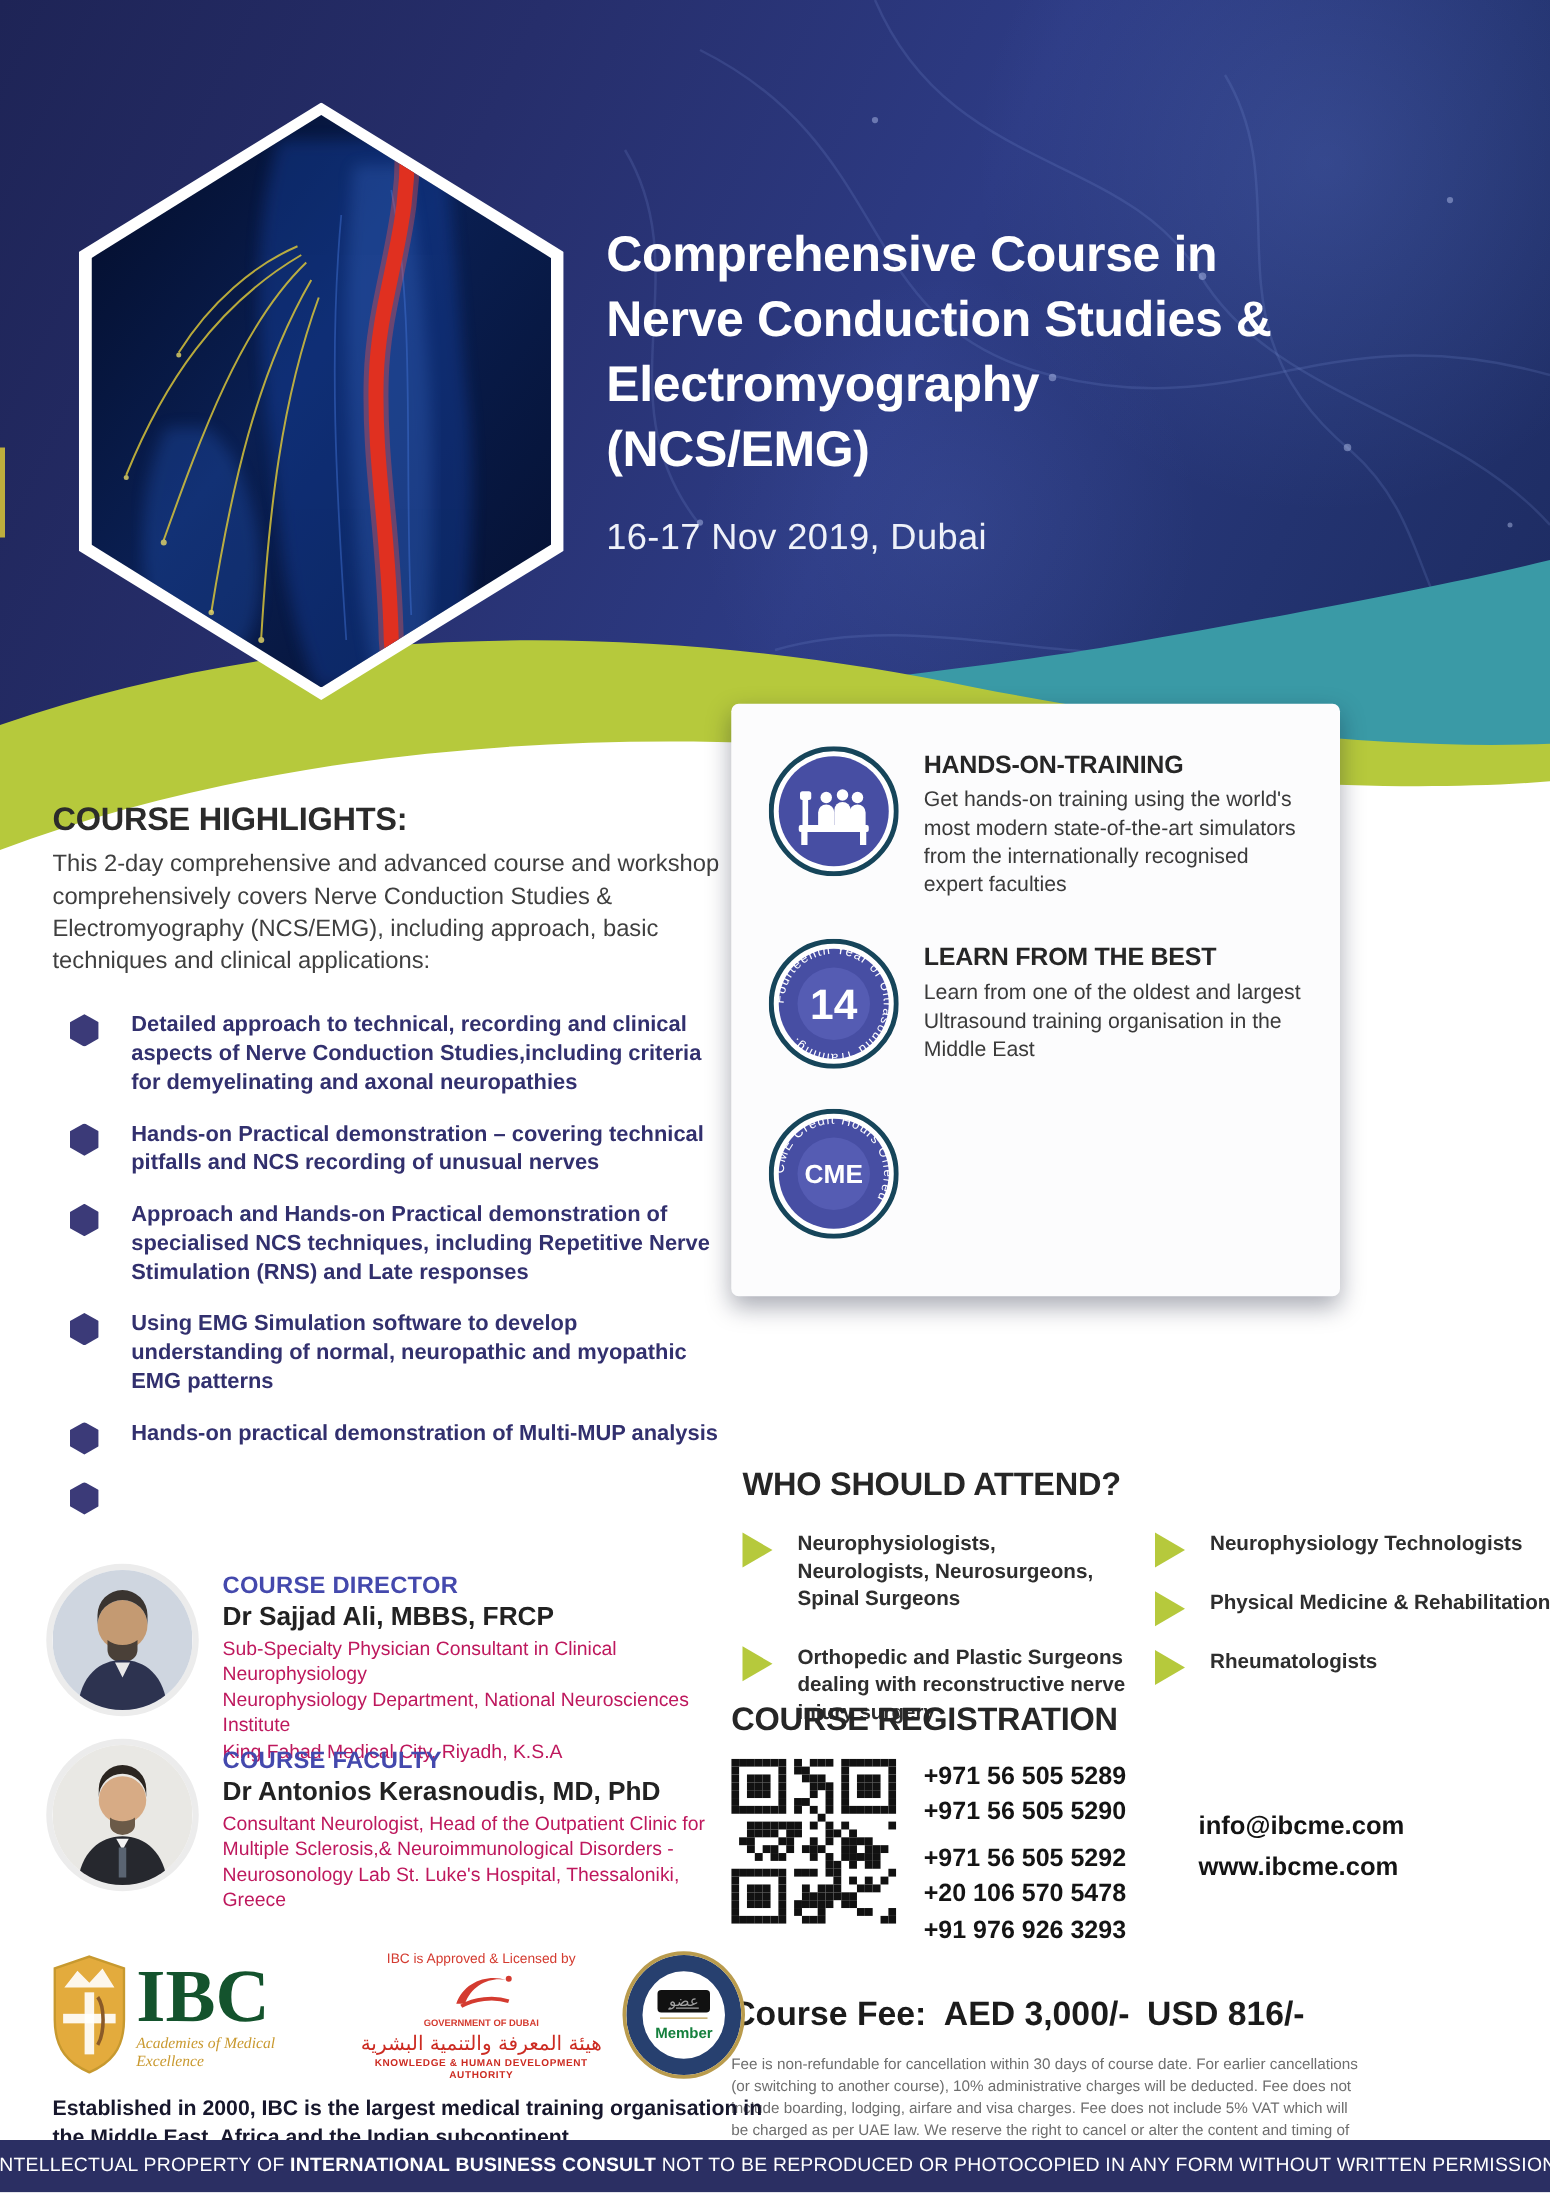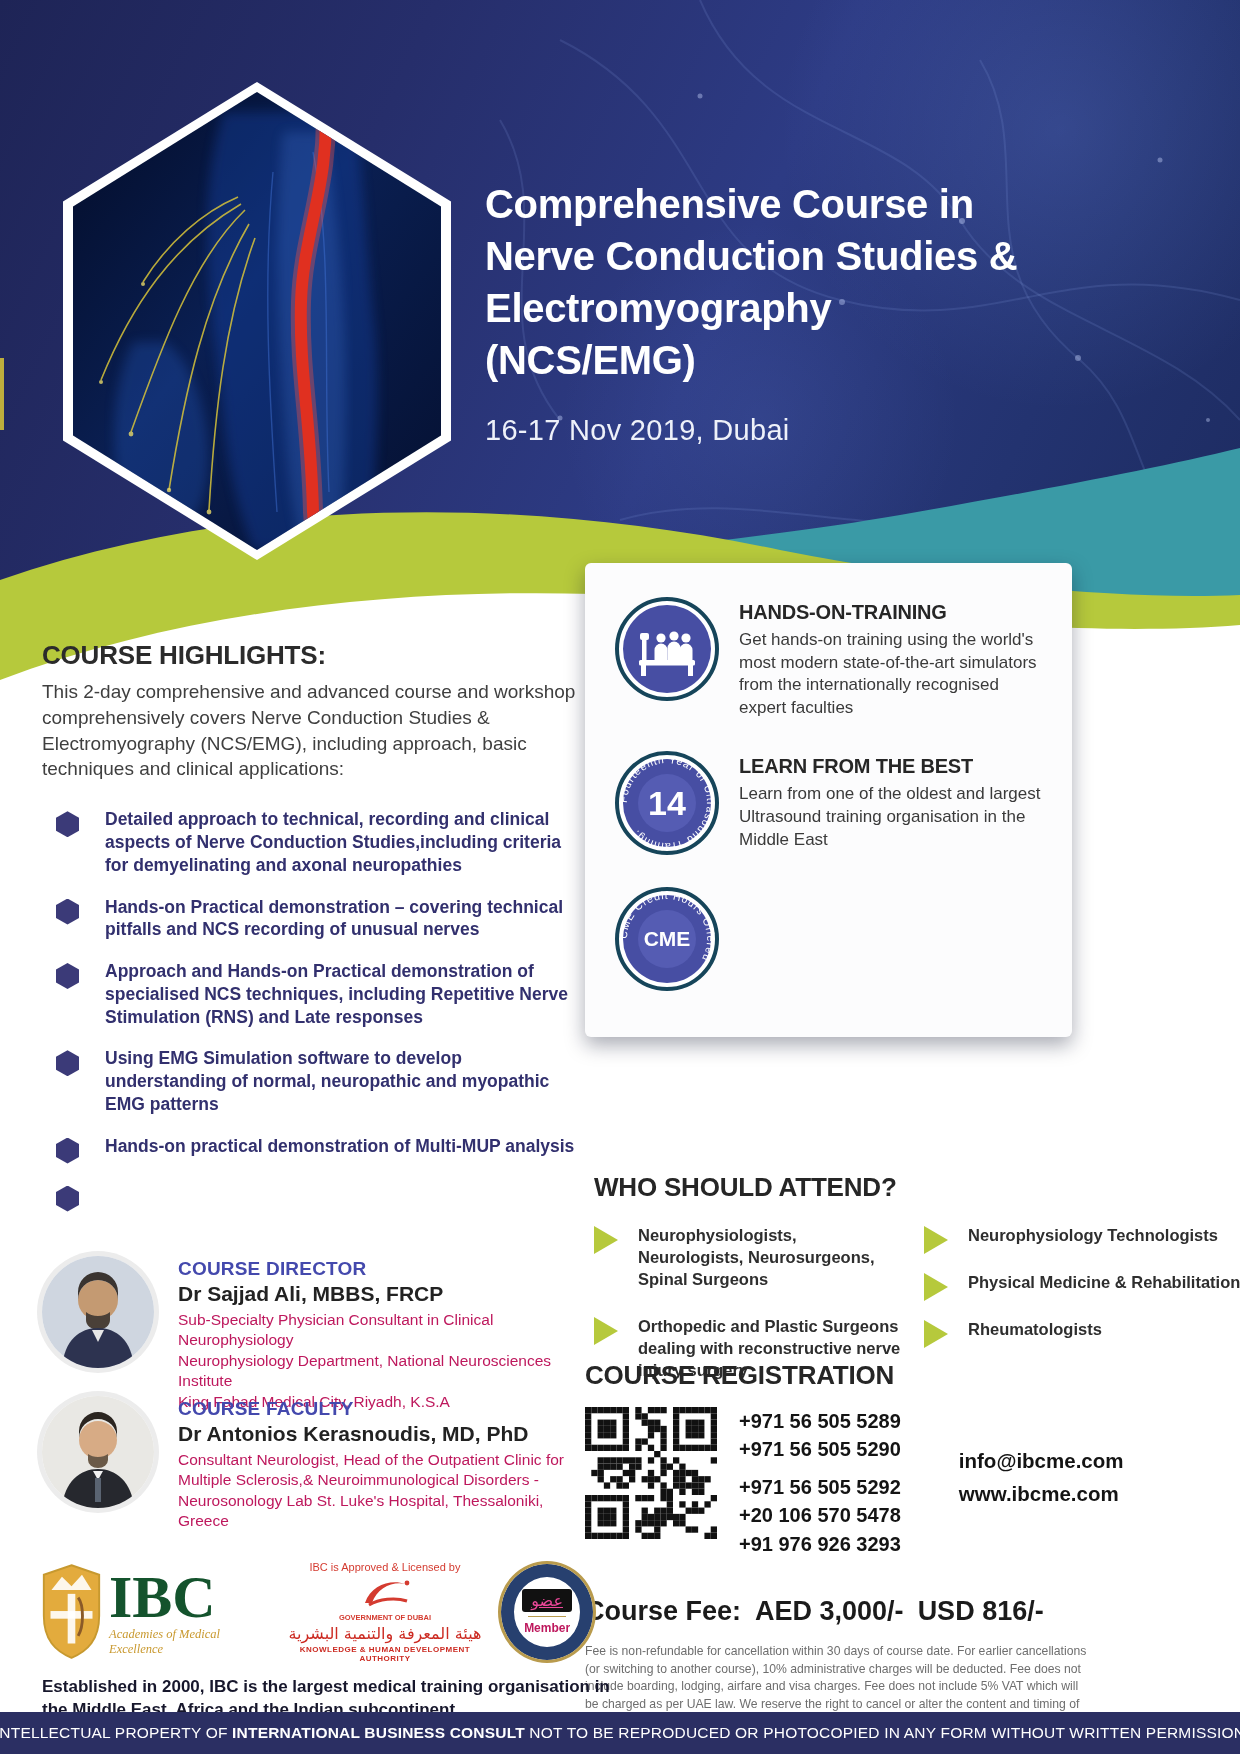--- a/index.html
+++ b/index.html
@@ -49,24 +49,24 @@
   .ibc-wordwrap{margin-left:6px;padding-bottom:6px;}
   .ibc-word{font-family:"Liberation Serif",serif;font-size:60px;line-height:.9;font-weight:700;color:#14532d;}
   .ibc-tagline{font-family:"Liberation Serif",serif;font-style:italic;font-size:12.5px;color:#c9992f;margin-top:3px;}
   .khda{width:212px;margin-left:14px;text-align:center;}
   .khda-approved{font-size:11px;color:#d43b30;margin-bottom:2px;}
   .khda-arabic{font-size:16px;color:#cc2b22;font-family:"DejaVu Sans",sans-serif;margin-top:2px;}
   .khda-english{font-size:8px;color:#cc2b22;letter-spacing:.5px;font-weight:700;margin-top:2px;}
   .member-badge{width:96px;height:96px;border-radius:50%;border:3px solid #b99b4d;margin-left:12px;
                 box-shadow:inset 0 0 0 13px #27406f;background:#ffffff;display:flex;flex-direction:column;
                 align-items:center;justify-content:center;}
-  .member-ar{background:#111;color:#ec4899;font-size:16px;padding:2px 9px;border-radius:3px;
+  .member-ar{background:#111;color:#a3a3a3;font-size:12px;padding:2px 9px;border-radius:3px;
              font-family:"DejaVu Sans",sans-serif;text-decoration:underline;}
   .member-divider{width:38px;height:1px;background:#b99b4d;margin:4px 0;}
-  .member-en{font-size:12px;font-weight:700;color:#be185d;}
+  .member-en{font-size:12px;font-weight:700;color:#15803d;}
 
   .established{position:absolute;left:42px;top:1676px;width:580px;font-size:17px;font-weight:700;
                color:#17172c;line-height:1.35;z-index:6;}
 
   
   .info-card{position:absolute;left:585px;top:563px;width:487px;height:474px;background:#fcfcfd;
              border-radius:6px;box-shadow:0 8px 20px rgba(10,15,40,.35);z-index:6;
              padding:34px 26px 0 30px;box-sizing:border-box;}
   .feature{display:flex;margin-bottom:32px;}
   .badge{flex:0 0 104px;width:104px;height:104px;}

